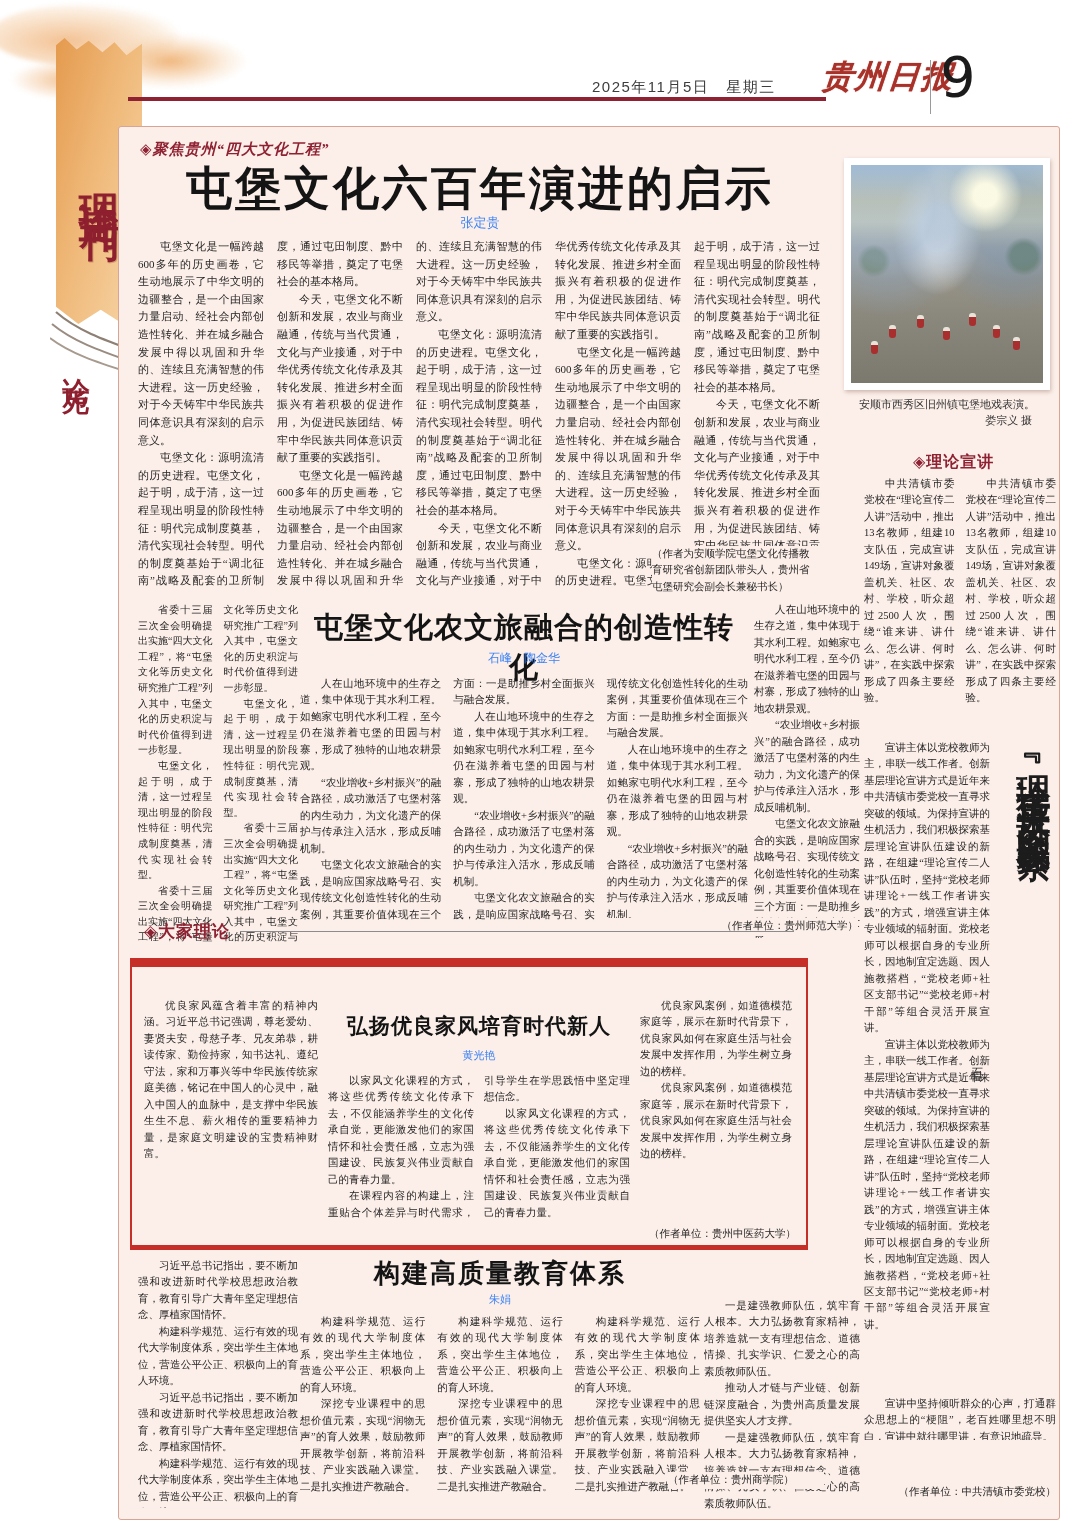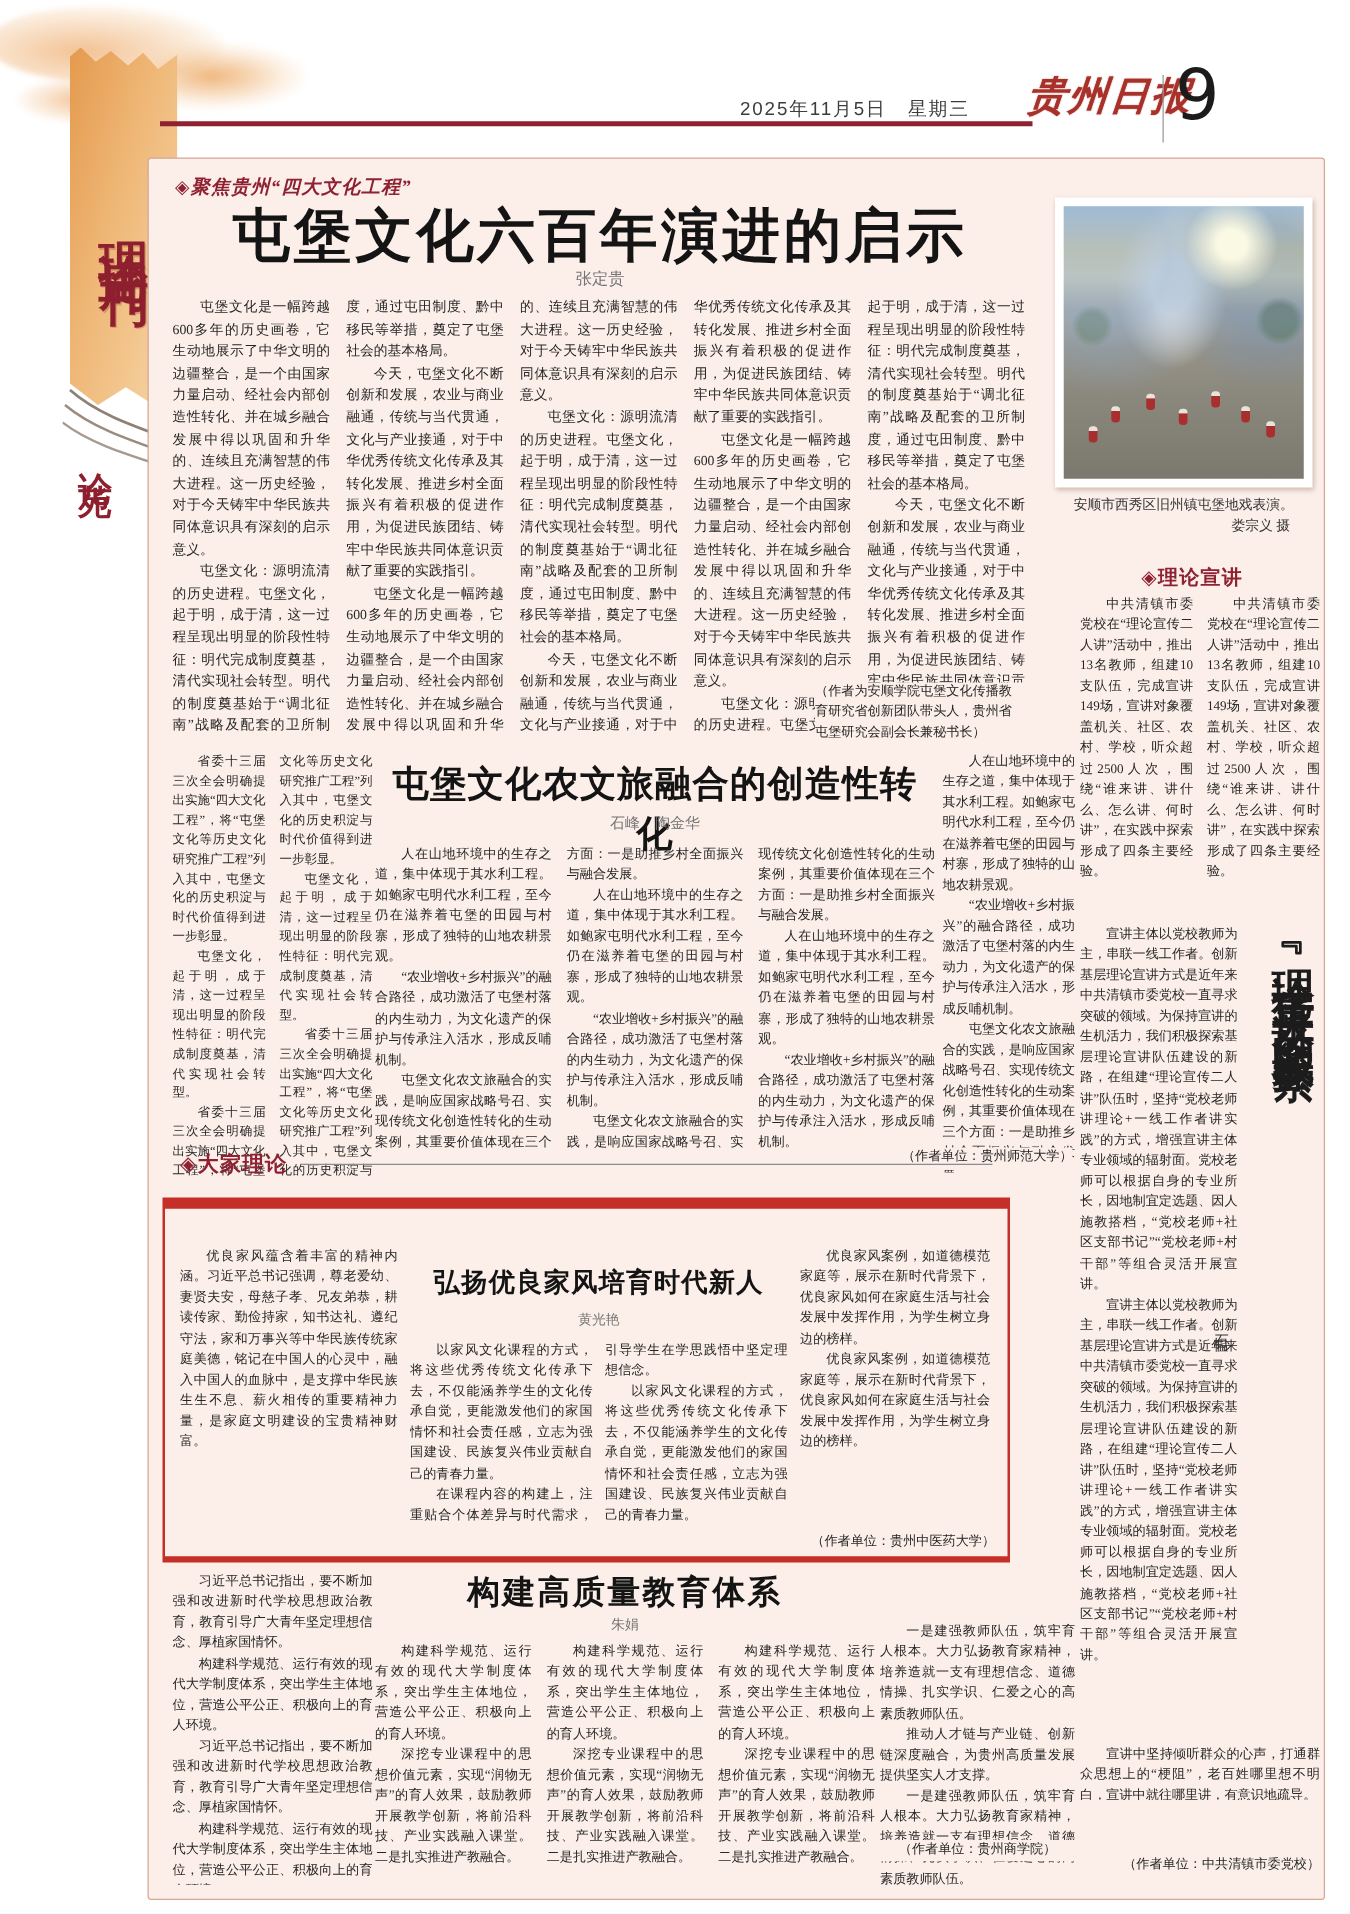--- a/index.html
+++ b/index.html
@@ -30,21 +30,21 @@
   .frame{left:118px;top:126px;width:940px;height:1392px;background:#fcefe9;border:1px solid #d8a493;border-radius:3px;}
   
   .tblock{position:absolute;overflow:hidden;text-align:justify;}
   .tblock p{margin:0;text-indent:2em;}
   .f11{font-size:11px;line-height:1.6;}
   .f105{font-size:10.5px;line-height:1.57;}
   .f10{font-size:10px;line-height:1.56;}
   .sechead{font-weight:bold;color:#8e2132;font-size:15px;letter-spacing:1px;}
   .center{text-align:center;}
   .headline{font-family:"Liberation Sans","DejaVu Sans",sans-serif;font-weight:bold;color:#141414;}
-  .authorline{color:#737373;}
+  .authorline{color:#3b82f6;}
   .attr{position:absolute;overflow:hidden;background:#fcefe9;font-size:10.5px;line-height:1.55;color:#262626;}
   
   .photo-wrap{left:844px;top:158px;width:206px;}
   .photo-frame{background:#fff;padding:7px;box-shadow:1px 2px 4px rgba(120,80,70,.35);}
   .photo-img{width:192px;height:218px;position:relative;background:
     radial-gradient(circle at 70% 14%, rgba(255,253,230,.95) 0 5%, rgba(255,244,190,0) 16%),
     radial-gradient(ellipse at 18% 18%, rgba(140,170,205,.55) 0 22%, rgba(140,170,205,0) 45%),
     radial-gradient(ellipse at 85% 26%, rgba(110,145,185,.5) 0 18%, rgba(110,145,185,0) 40%),
     radial-gradient(ellipse at 45% 30%, rgba(255,255,255,.8) 0 10%, rgba(255,255,255,0) 30%),
     radial-gradient(circle at 90% 42%, rgba(106,122,74,.9) 0 6%, rgba(106,122,74,0) 9%),
@@ -215,13 +215,13 @@
     <p>构建科学规范、运行有效的现代大学制度体系，突出学生主体地位，营造公平公正、积极向上的育人环境。</p>
     <p>深挖专业课程中的思想价值元素，实现“润物无声”的育人效果，鼓励教师开展教学创新，将前沿科技、产业实践融入课堂。二是扎实推进产教融合。</p>
     <p>构建科学规范、运行有效的现代大学制度体系，突出学生主体地位，营造公平公正、积极向上的育人环境。</p>
     <p>深挖专业课程中的思想价值元素，实现“润物无声”的育人效果，鼓励教师开展教学创新，将前沿科技、产业实践融入课堂。二是扎实推进产教融合。</p>
   </div>
 <div class="tblock f105" style="left:704px;top:1258px;width:156px;height:212px;margin-top:40px;">
     <p>一是建强教师队伍，筑牢育人根本。大力弘扬教育家精神，培养造就一支有理想信念、道德情操、扎实学识、仁爱之心的高素质教师队伍。</p>
     <p>推动人才链与产业链、创新链深度融合，为贵州高质量发展提供坚实人才支撑。</p>
     <p>一是建强教师队伍，筑牢育人根本。大力弘扬教育家精神，培养造就一支有理想信念、道德情操、扎实学识、仁爱之心的高素质教师队伍。</p>
   </div>
-<div class="attr" style="left:704px;top:1472px;width:156px;height:17px;text-align:center;">（作者单位：贵州商学院）</div>
+<div class="attr" style="left:668px;top:1472px;width:156px;height:17px;text-align:left;">（作者单位：贵州商学院）</div>
 
 </body></html>

